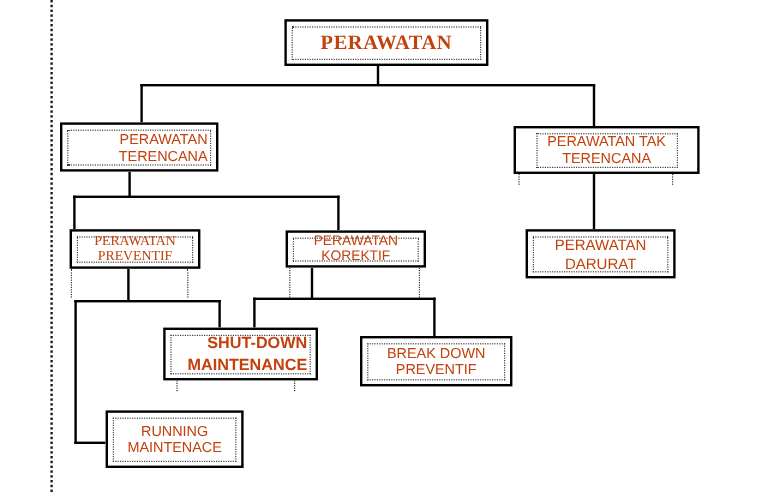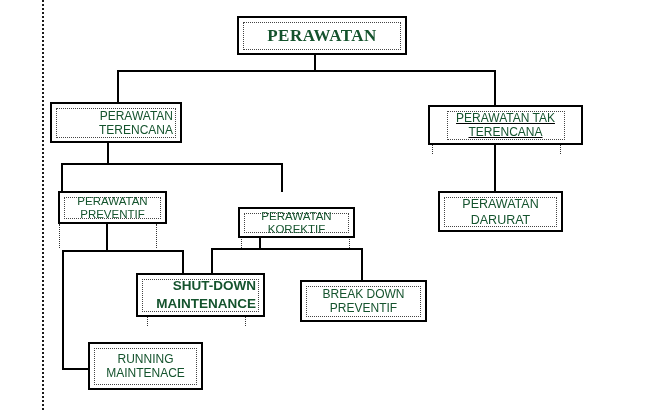--- a/index.html
+++ b/index.html
@@ -19,21 +19,21 @@
   .marquee-v{position:absolute;width:0;border-left:1px dotted #333;}
   
   .node{
     position:absolute;border:2px solid #000;background:#fff;
     box-sizing:border-box;display:flex;align-items:center;justify-content:center;
   }
   .node .inner{
     border:1px dotted #444;box-sizing:border-box;
     width:calc(100% - 8px);height:calc(100% - 7px);
     display:flex;flex-direction:column;justify-content:center;
-    font-size:12px;line-height:14px;color:#14532d;
+    font-size:12px;line-height:14px;color:#c2410c;
     text-align:center;padding:1px 2px;white-space:pre-line;
   }
   .node .inner.left{text-align:right;padding-left:4px;}
   .node.root-node .inner{
     font-family:"Liberation Serif",serif;font-weight:bold;
     font-size:17px;line-height:19px;letter-spacing:0.5px;
   }
   .node.tight .inner{line-height:13px;font-size:11.5px;}
   .node.big-text .inner{font-size:12.5px;line-height:16px;}
 </style>
@@ -77,29 +77,29 @@
   <div class="marquee-v" style="left:245px;top:317px;height:9px;"></div>
 
   <div class="node root-node" style="left:237px;top:16px;width:170px;height:39px;">
     <div class="inner">PERAWATAN</div>
   </div>
 
   <div class="node" style="left:50px;top:102px;width:132px;height:41px;">
     <div class="inner left">PERAWATAN TERENCANA</div>
   </div>
 
-  <div class="node" style="left:428px;top:105px;width:155px;height:40px;text-decoration:underline;">
+  <div class="node" style="left:428px;top:105px;width:155px;height:40px;">
     <div class="inner" style="width:118px;">PERAWATAN TAK TERENCANA</div>
   </div>
 
-  <div class="node tight" style="left:58px;top:191px;width:109px;height:33px;">
+  <div class="node tight" style="left:58px;top:191px;width:109px;height:33px;font-family:Liberation Serif, serif;">
     <div class="inner">PERAWATAN PREVENTIF</div>
   </div>
 
-  <div class="node tight" style="left:238px;top:192px;width:117px;height:31px;margin-top:15px;">
+  <div class="node tight" style="left:238px;top:192px;width:117px;height:31px;">
     <div class="inner">PERAWATAN KOREKTIF</div>
   </div>
 
   <div class="node big-text" style="left:438px;top:191px;width:125px;height:41px;">
     <div class="inner">PERAWATAN DARURAT</div>
   </div>
 
   <div class="node big-text" style="left:136px;top:273px;width:129px;height:44px;">
     <div class="inner left" style="font-size:13.5px;line-height:18px;font-weight:bold;">SHUT-DOWN MAINTENANCE</div>
   </div>

